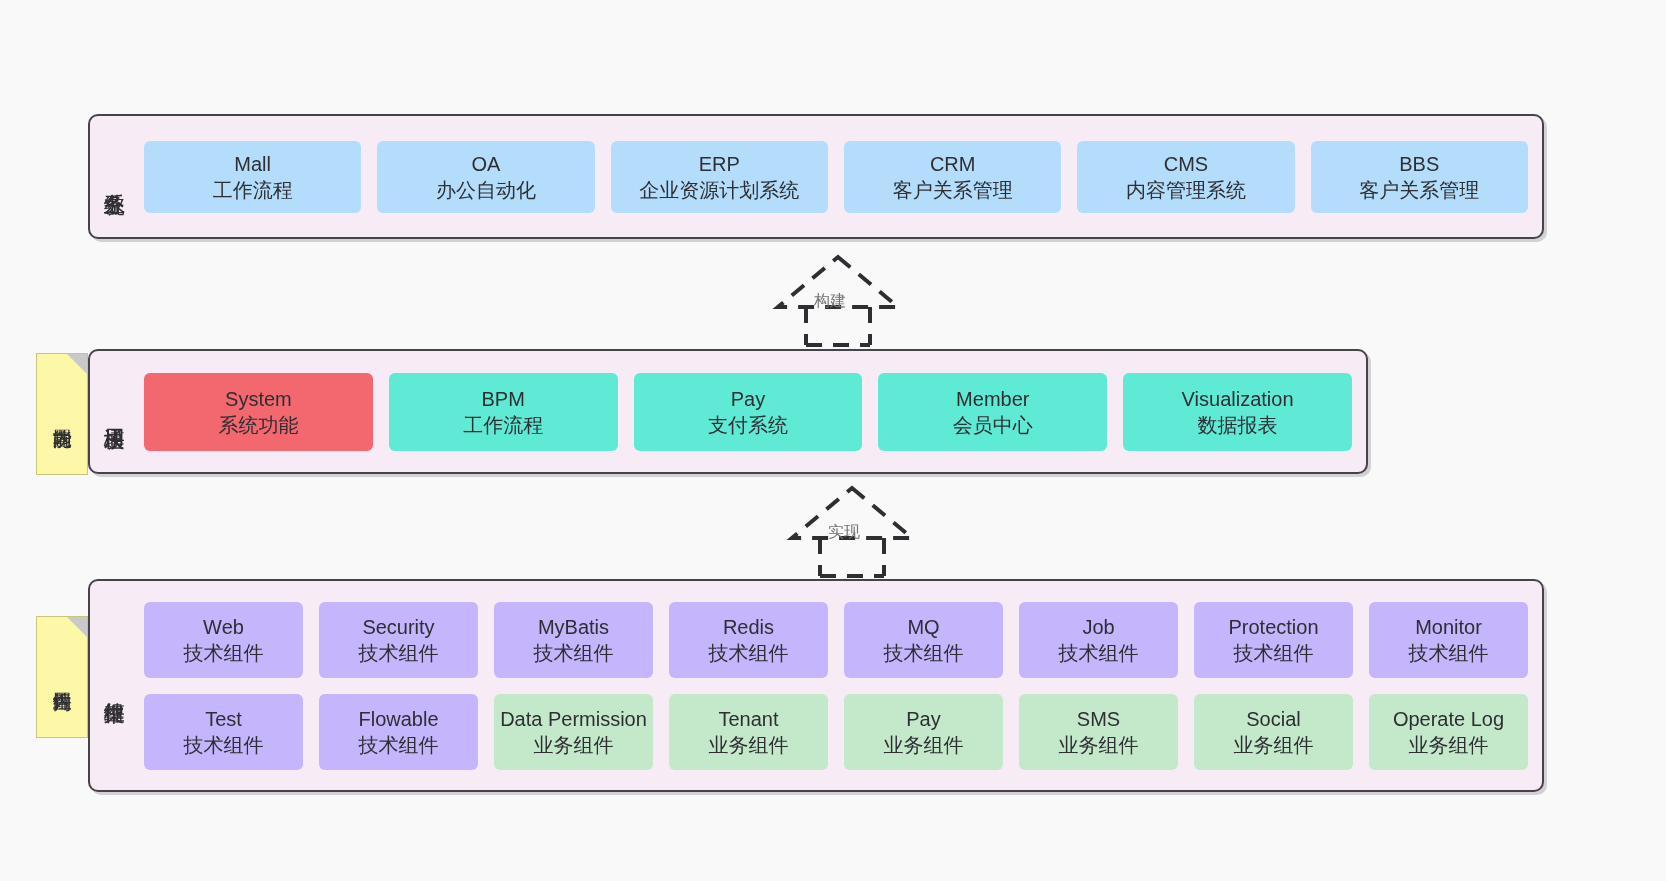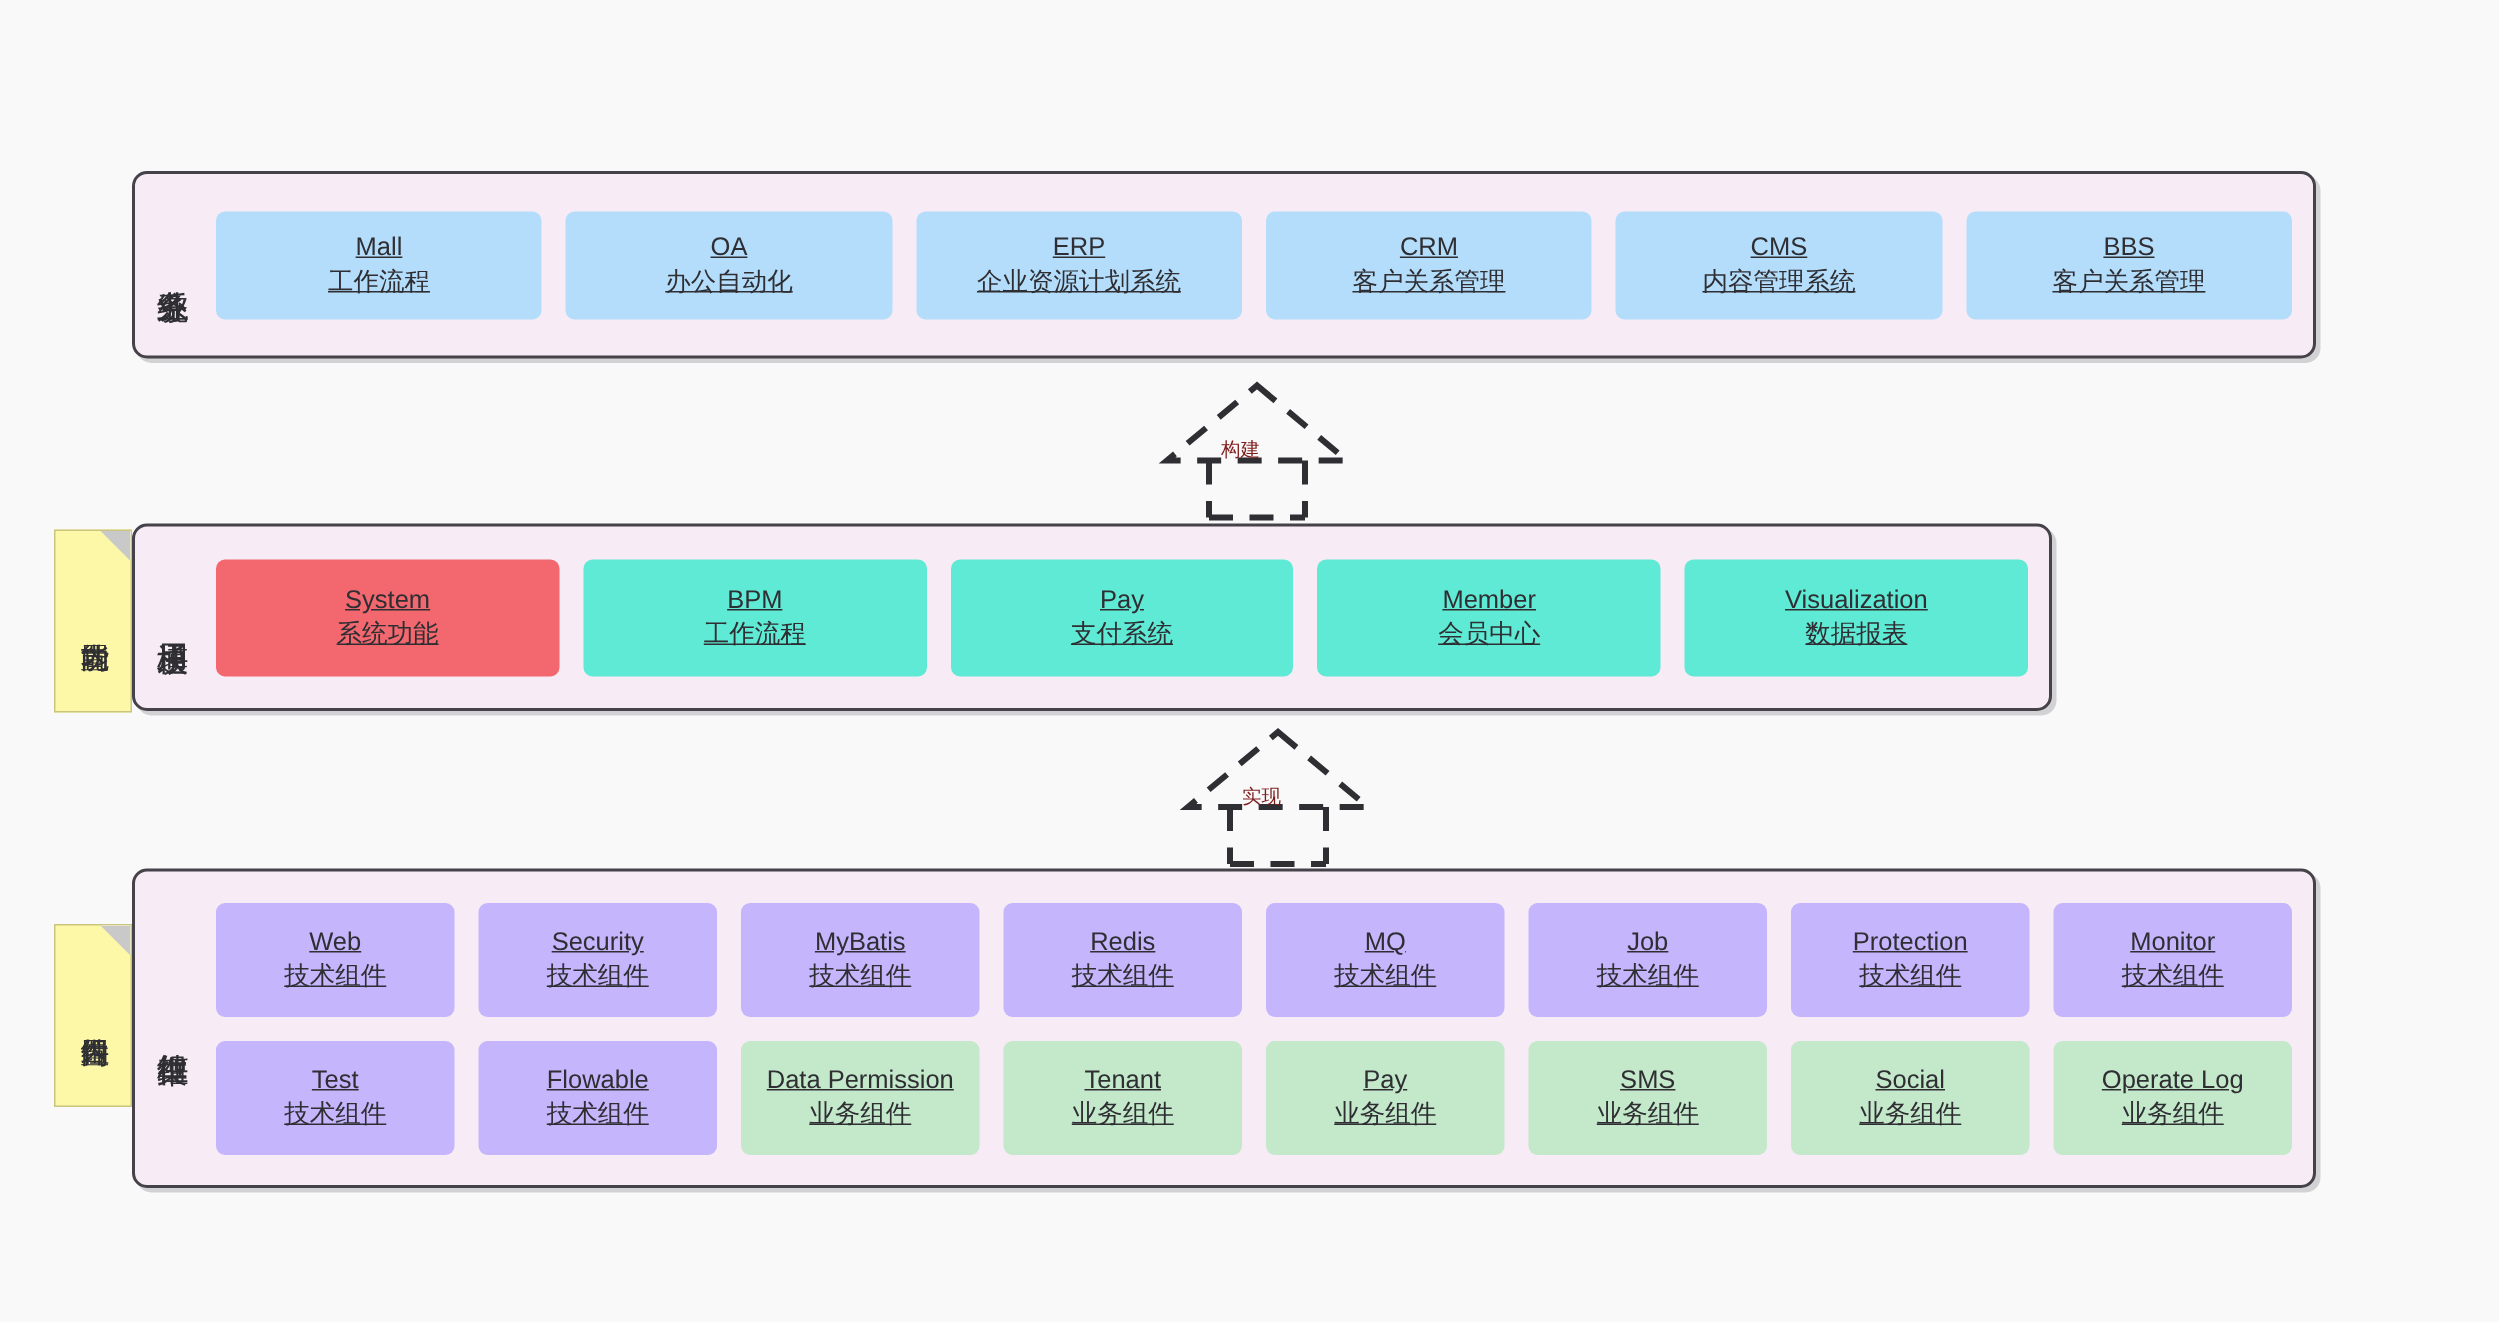--- a/index.html
+++ b/index.html
@@ -62,27 +62,26 @@
     gap: 16px;
   }
   .cell {
     flex: 1 1 0;
     border-radius: 6px;
     display: flex;
     flex-direction: column;
     align-items: center;
     justify-content: center;
     text-align: center;
-    font-size: 17px;
+    font-size: 20px;
     line-height: 1.30;
     color: #2e2e33;
     box-sizing: border-box;
     padding: 4px 2px;
     user-select: none;
-    text-decoration: underline;
   }
   .cell .l1 { display: block; }
   .cell .l2 { display: block; }
 
   
   .c-blue        { background: #b4ddfb; }
   .c-red         { background: #f2686e; }
   .c-pink        { background: #5eead4; }
   .c-green       { background: #c4b5fd; }
   .c-green-light { background: #c3e8ca; text-align: center; }
@@ -135,22 +134,22 @@
   #note-functions  { left: 36px; top: 353px; height: 122px; }
   #note-components { left: 36px; top: 616px; height: 122px; }
 
   
   .connector { position: absolute; }
   #connector-build   { left: 748px; top: 253px; width: 180px; height: 92px; }
   #connector-impl    { left: 762px; top: 484px; width: 180px; height: 92px; }
   .connector svg { display: block; overflow: visible; }
   .connector-label {
     position: absolute;
-    font-size: 13px;
-    color: #7f1d1d;
+    font-size: 16px;
+    color: #737373;
     background: transparent;
     white-space: nowrap;
     user-select: none;
   }
   #connector-build .connector-label  { left: 66px; top: 38px; }
   #connector-impl  .connector-label  { left: 66px; top: 38px; }
 </style>
 </head>
 <body>
 

